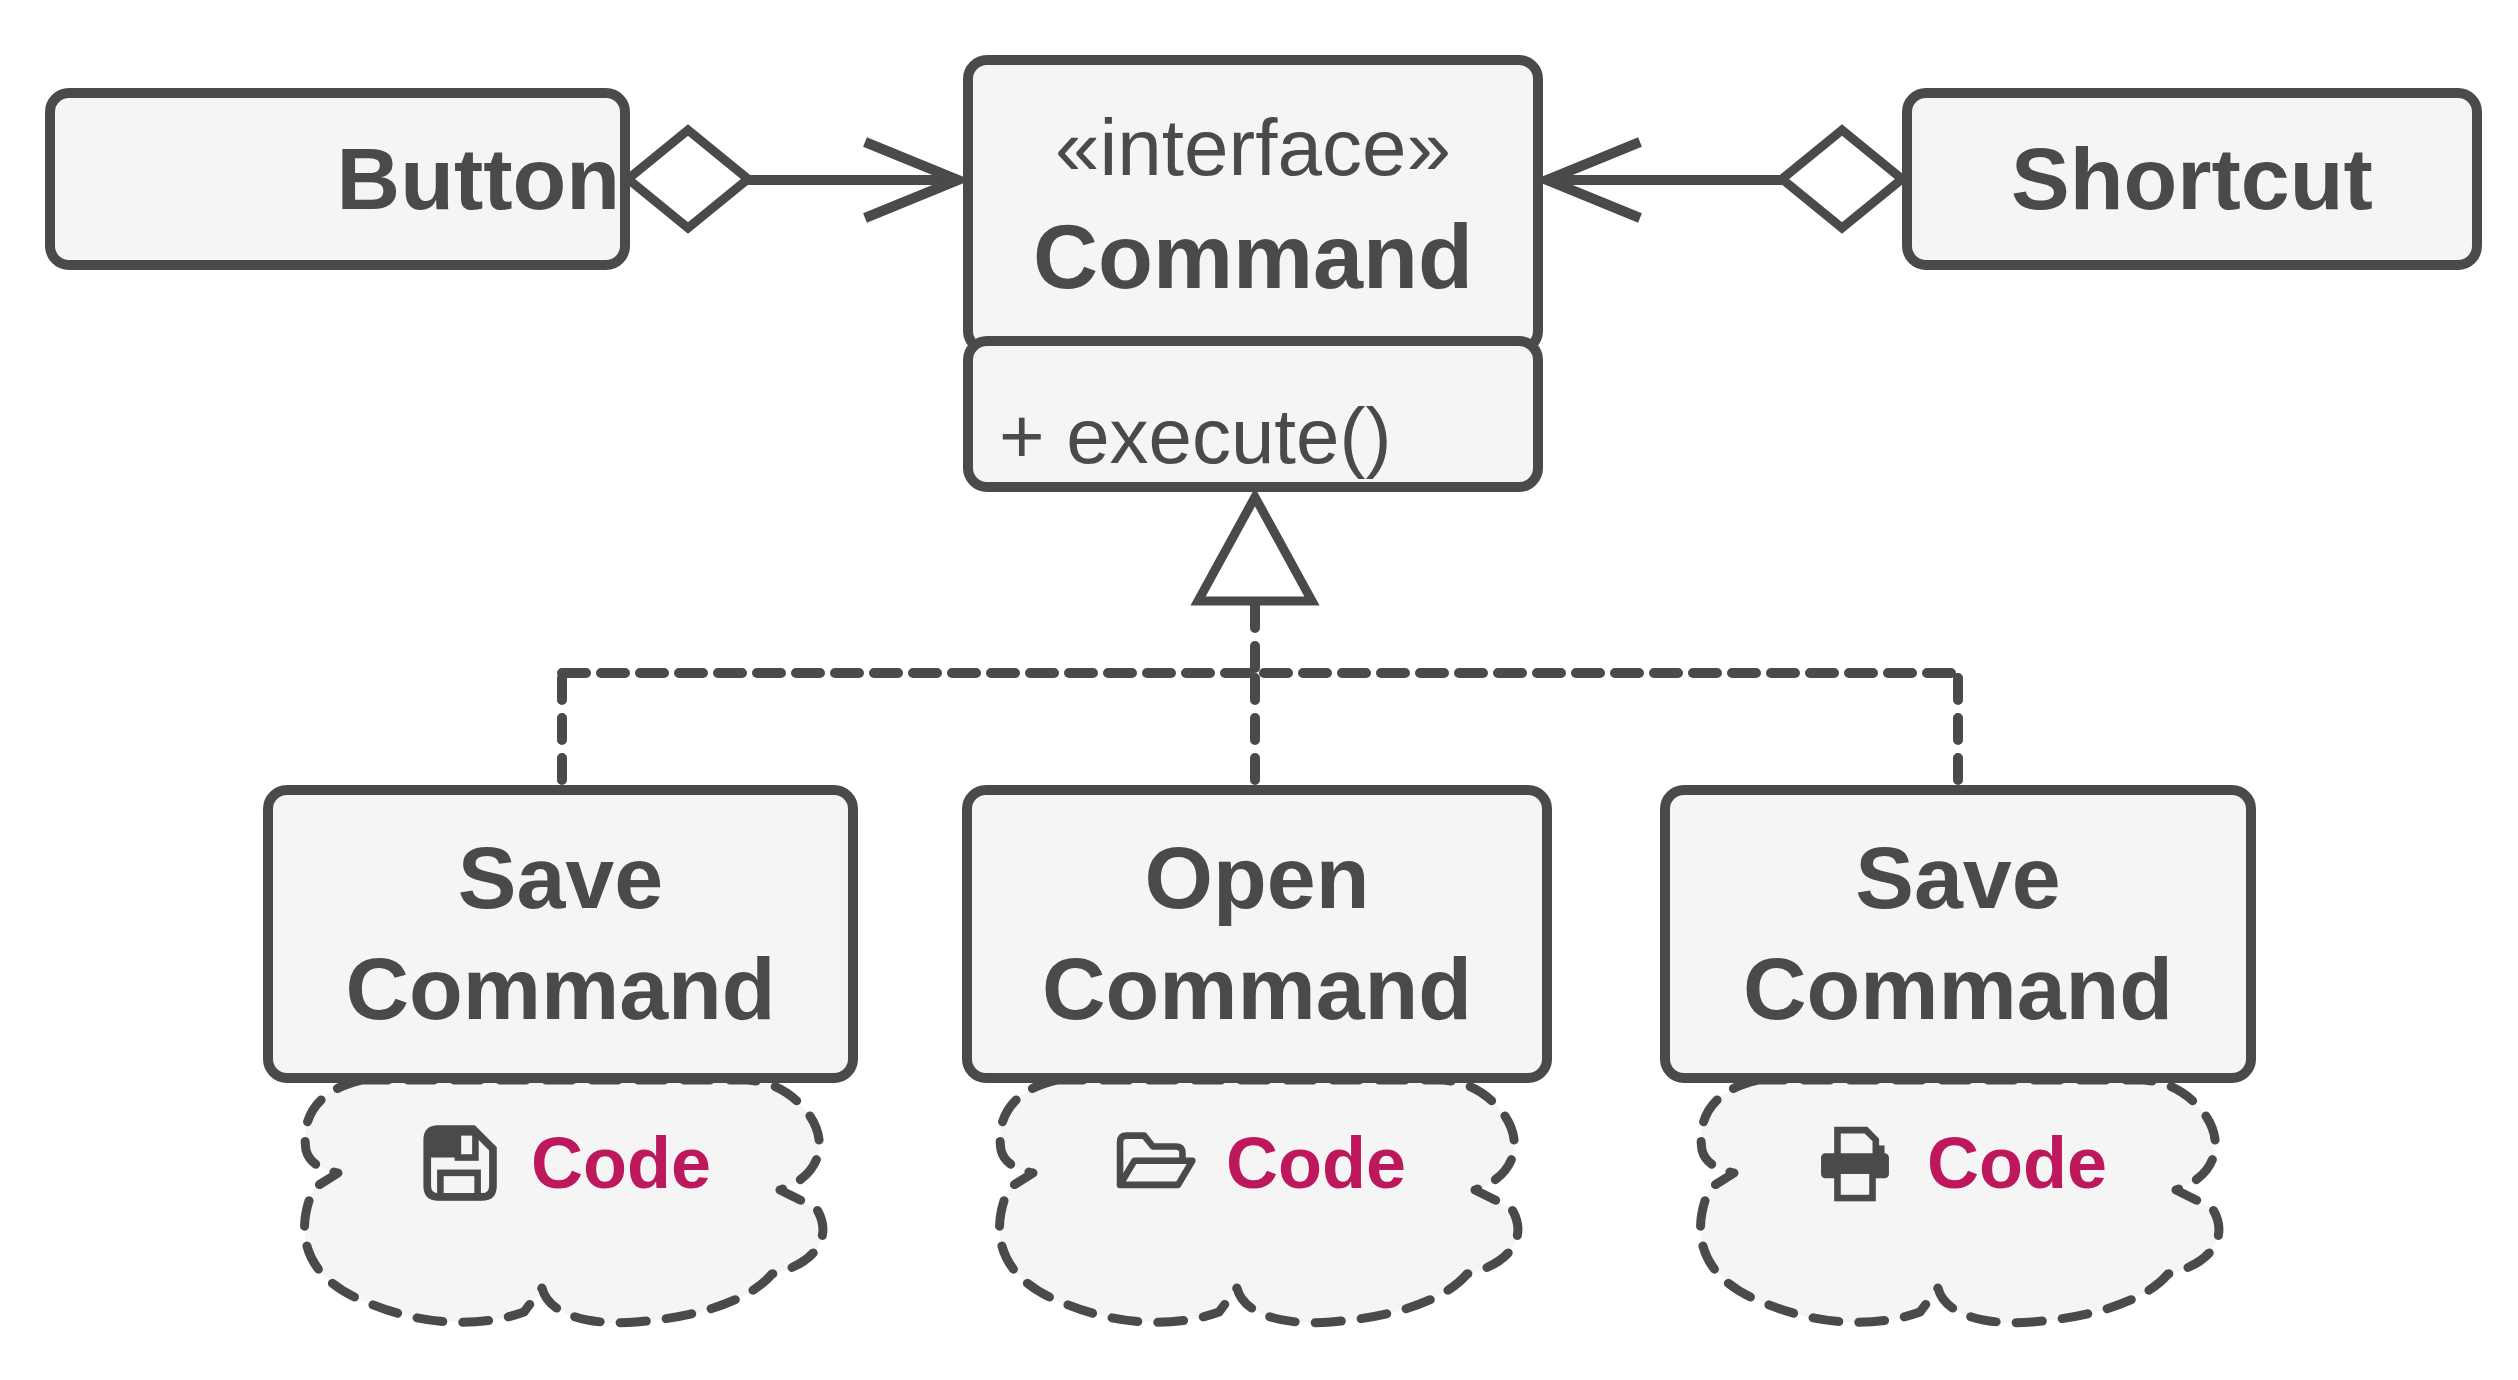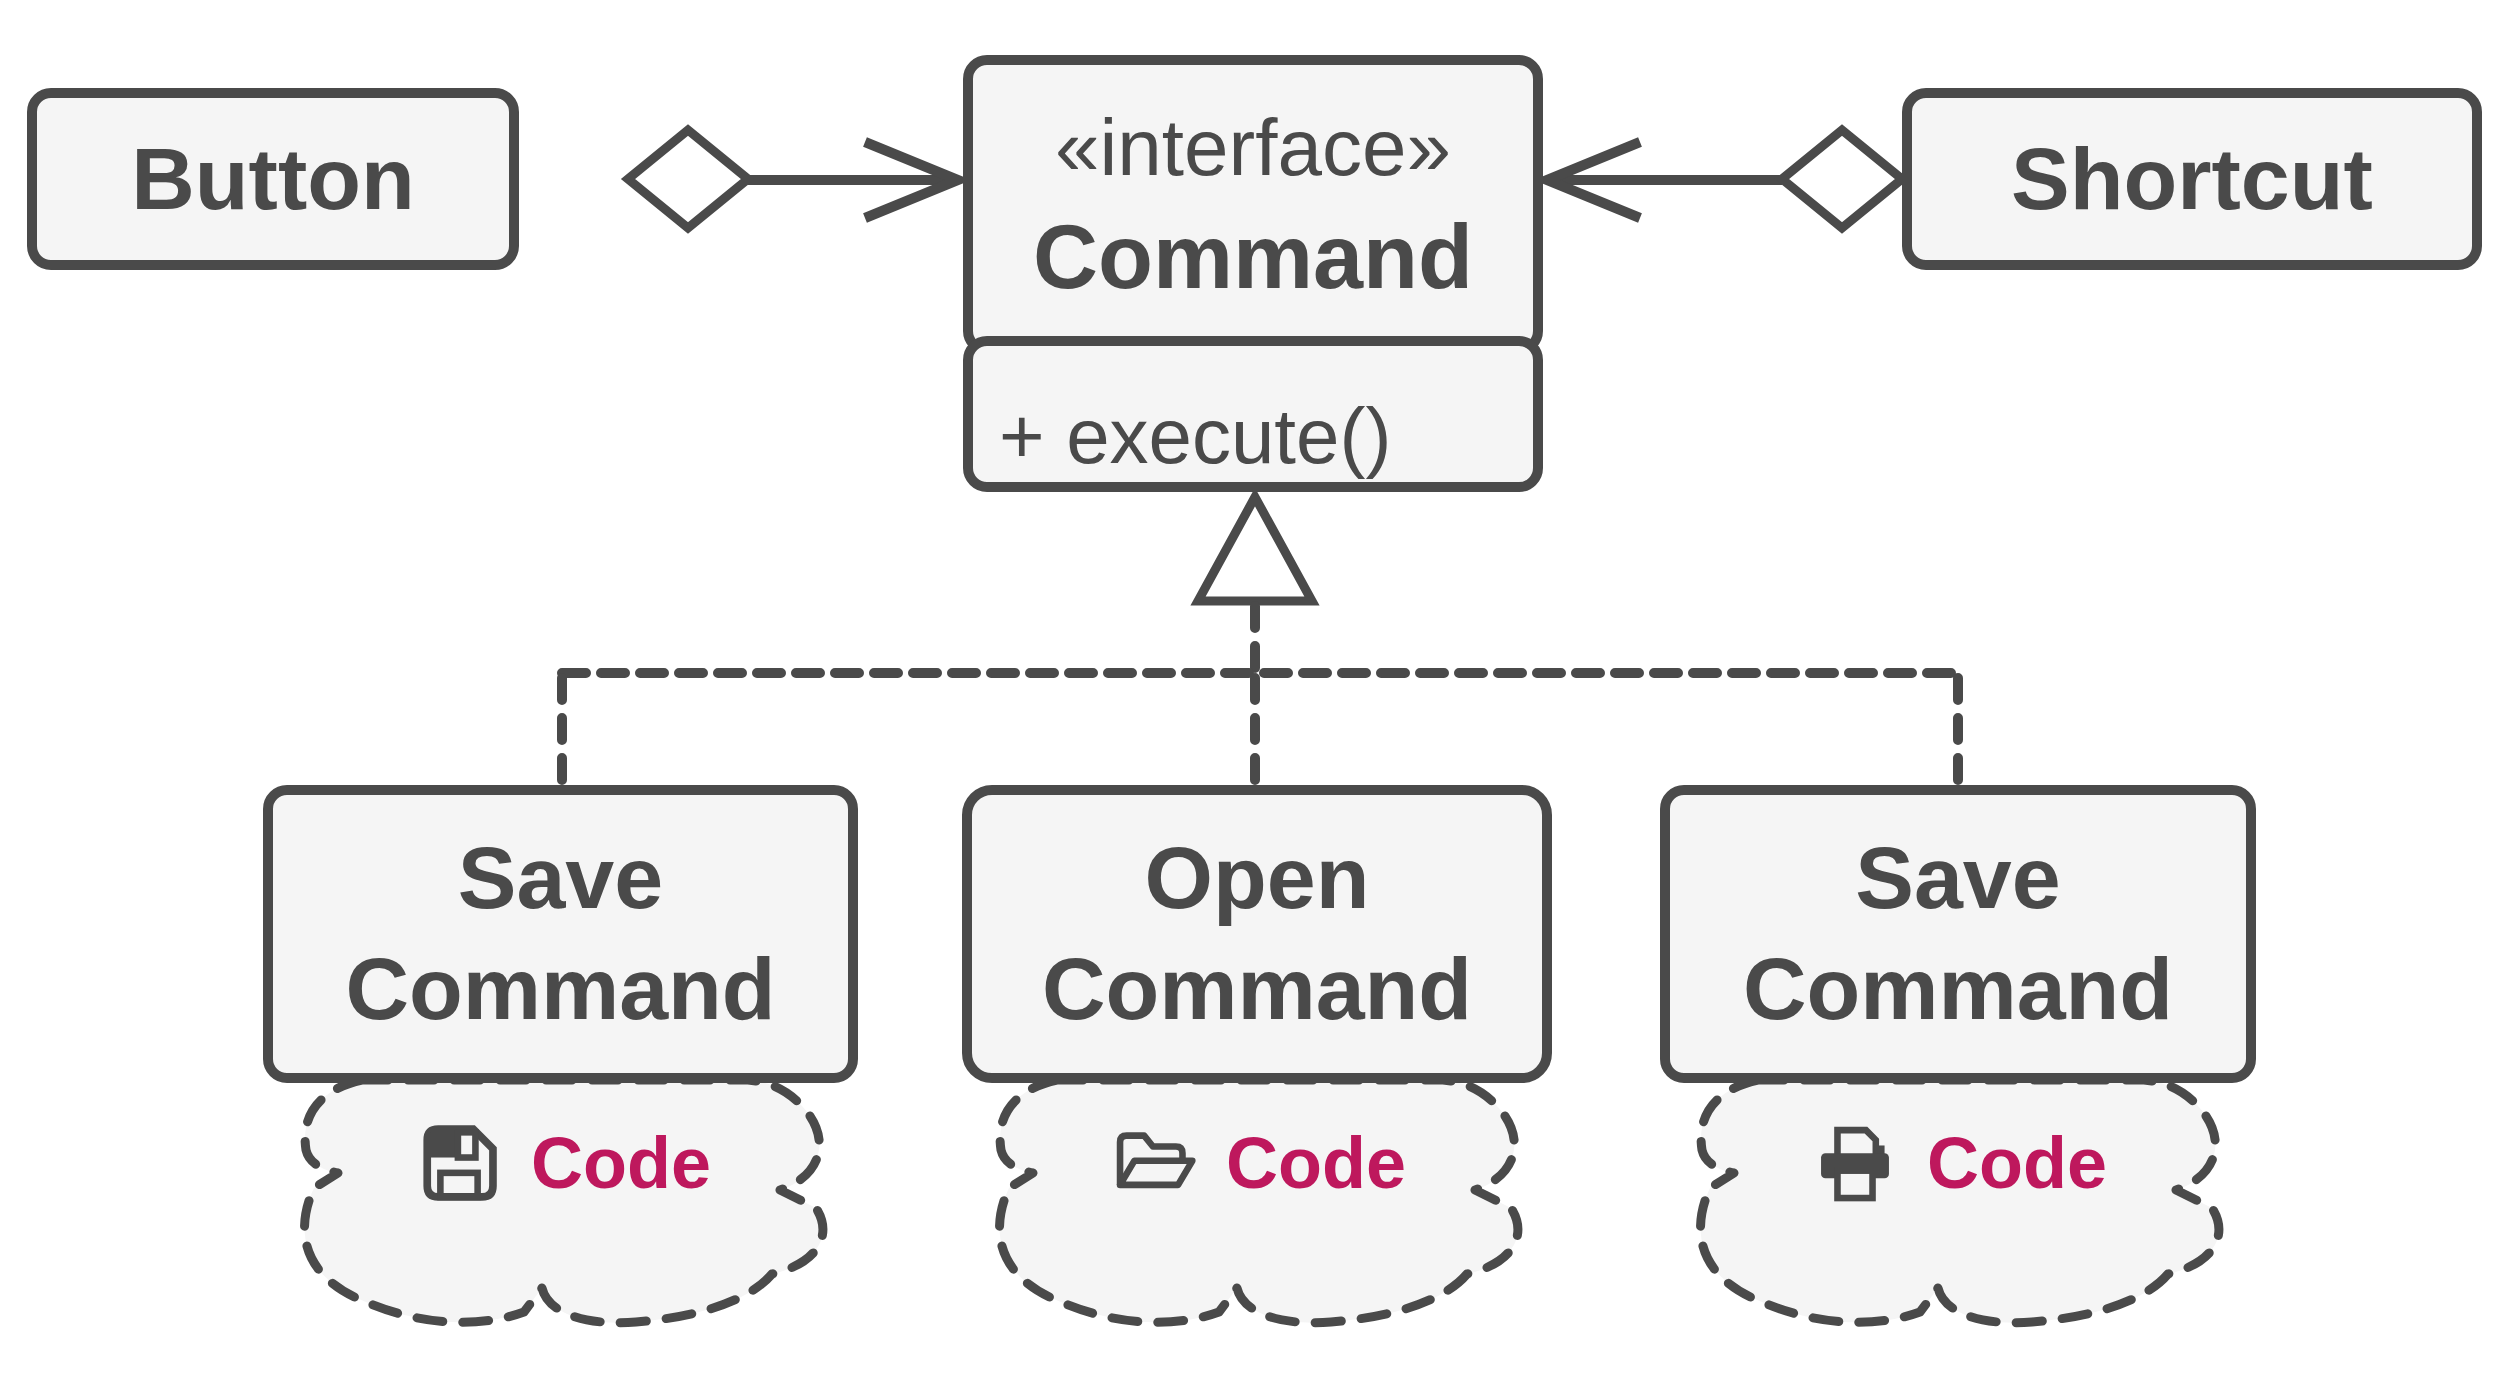--- a/index.html
+++ b/index.html
@@ -24,33 +24,33 @@
     justify-content:center;
     z-index:2;
     text-align:center;
   }
   .node-label{
     font-size:88px;
     font-weight:bold;
     line-height:1.26;
     color:#4a4a4a;
   }
-  .button-box  {left:27px;  top:88px;  width:492px; height:182px;}
+  .button-box  {left:45px;  top:88px;  width:585px; height:182px;align-items:flex-end;}
   .shortcut-box{left:1902px;top:88px;  width:580px; height:182px;}
   .command-top {left:963px; top:28px;  width:580px; height:300px; gap:12px;margin-top:27px;}
   .command-bottom{
     left:963px; top:336px; width:580px; height:156px;
     align-items:flex-start; justify-content:flex-end;
     padding-left:26px;
   }
   .stereotype{font-size:80px;font-weight:normal;}
   .iface-name{font-size:90px;font-weight:bold;}
   .method{font-size:78px;font-weight:normal;}
   .save-box {left:263px; top:785px;width:595px;height:298px;}
-  .open-box {left:962px; top:785px;width:590px;height:298px;border-radius:30px;}
+  .open-box {left:962px; top:785px;width:590px;height:298px;}
   .print-box{left:1660px;top:785px;width:596px;height:298px;}
   .cloud-content{
     position:absolute;
     width:560px;height:110px;
     display:flex;align-items:center;justify-content:center;
     gap:26px;
     z-index:3;
   }
   .cc-save {left:282px; top:1108px;}
   .cc-open {left:977px; top:1108px;}

